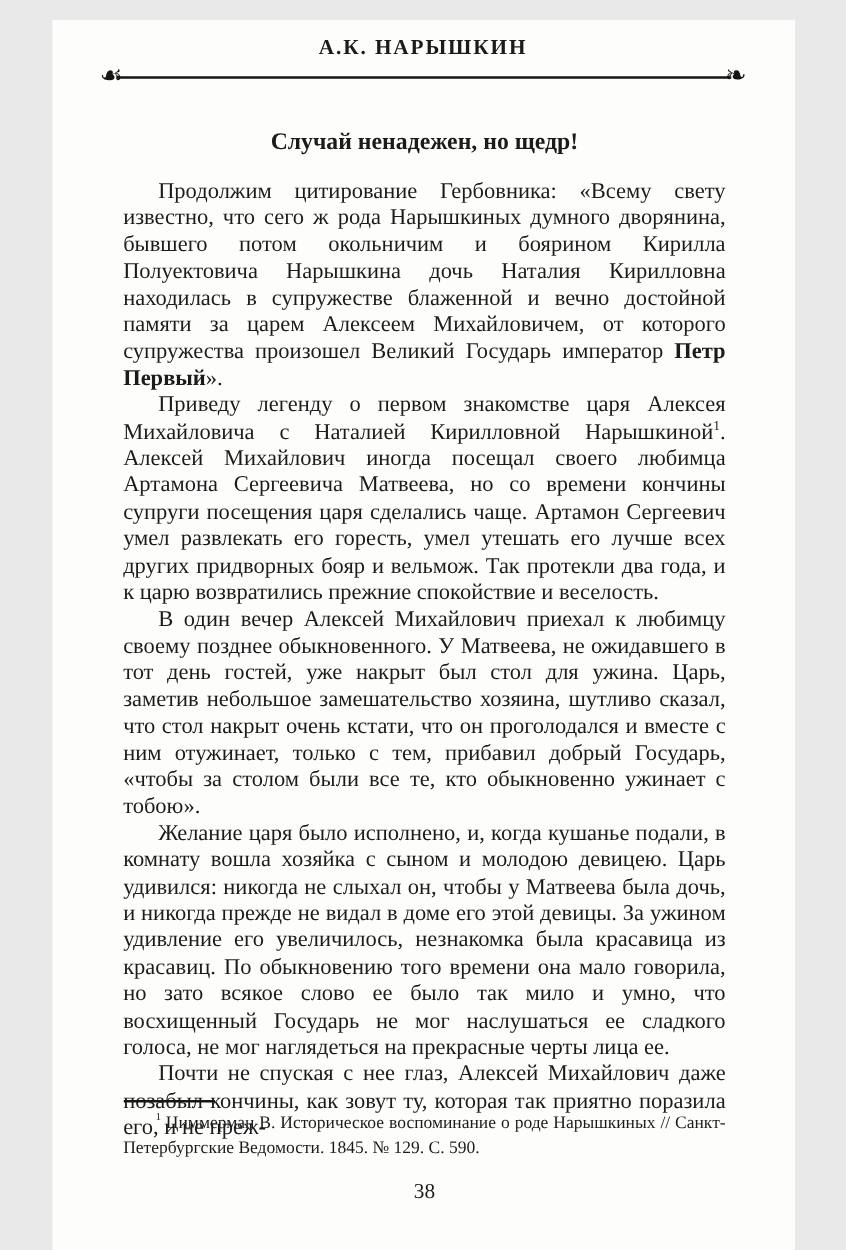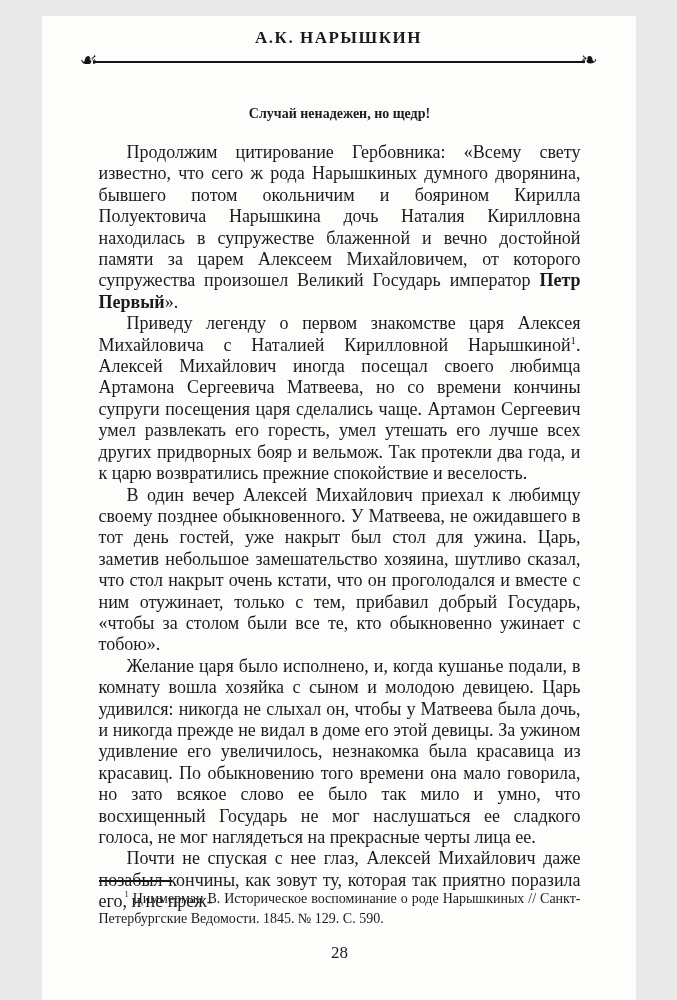--- a/index.html
+++ b/index.html
@@ -37,21 +37,21 @@
   }
   
   .main{
     margin:35px 55px 0 57px;
     font-size:18px;line-height:21.4px;
     text-align:justify;
   }
   .para{margin:0;}
   .para.indent{text-indent:28px;}
   .section-heading{
-    font-size:14px;font-weight:bold;text-align:center;
+    font-size:19px;font-weight:bold;text-align:center;
     margin:20px 0 17px 0;text-indent:0;line-height:22px;
   }
   .run-regular{font-style:normal;}
   .run-italic{}
   .run-bold-italic{font-weight:bold;}
   .run-superscript{vertical-align:super;font-size:0.6em;line-height:0;}
   
   .footer{position:absolute;left:57px;right:55px;top:864px;}
   .footnote-separator{
     width:73px;border-top:2.2px solid #161616;margin:0 0 7px 0;
@@ -84,16 +84,16 @@
       <p class="para indent"><span class="run-regular">Продолжим цитирование Гербовника: </span><span class="run-italic">«Всему свету известно, что сего ж рода Нарышкиных думного дворянина, бывшего потом окольничим и боярином Кирилла Полуектовича Нарышкина дочь Наталия Кирилловна находилась в супружестве блаженной и вечно достойной памяти за царем Алексеем Михайловичем, от которого супружества произошел Великий Государь император </span><span class="run-bold-italic">Петр Первый</span><span class="run-italic">».</span></p>
       <p class="para indent"><span class="run-regular">Приведу легенду о первом знакомстве царя Алексея Михайловича с Наталией Кирилловной Нарышкиной</span><span class="run-superscript">1</span><span class="run-regular">. Алексей Михайлович иногда посещал своего любимца Артамона Сергеевича Матвеева, но со времени кончины супруги посещения царя сделались чаще. Артамон Сергеевич умел развлекать его горесть, умел утешать его лучше всех других придворных бояр и вельмож. Так протекли два года, и к царю возвратились прежние спокойствие и веселость.</span></p>
       <p class="para indent"><span class="run-regular">В один вечер Алексей Михайлович приехал к любимцу своему позднее обыкновенного. У Матвеева, не ожидавшего в тот день гостей, уже накрыт был стол для ужина. Царь, заметив небольшое замешательство хозяина, шутливо сказал, что стол накрыт очень кстати, что он проголодался и вместе с ним отужинает, только с тем, прибавил добрый Государь, «чтобы за столом были все те, кто обыкновенно ужинает с тобою».</span></p>
       <p class="para indent"><span class="run-regular">Желание царя было исполнено, и, когда кушанье подали, в комнату вошла хозяйка с сыном и молодою девицею. Царь удивился: никогда не слыхал он, чтобы у Матвеева была дочь, и никогда прежде не видал в доме его этой девицы. За ужином удивление его увеличилось, незнакомка была красавица из красавиц. По обыкновению того времени она мало говорила, но зато всякое слово ее было так мило и умно, что восхищенный Государь не мог наслушаться ее сладкого голоса, не мог наглядеться на прекрасные черты лица ее.</span></p>
       <p class="para indent"><span class="run-regular">Почти не спуская с нее глаз, Алексей Михайлович даже позабыл кончины, как зовут ту, которая так приятно поразила его, и не преж-</span></p>
     </div>
 
   <div class="footer">
     <div class="footnote-separator"></div>
     <p class="footnote"><span class="run-superscript">1</span><span class="run-italic"> Циммерман В.</span><span class="run-regular"> Историческое воспоминание о роде Нарышкиных // Санкт-Петербургские Ведомости. 1845. № 129. С. 590.</span></p>
-    <div class="page-number">28</div>
+    <div class="page-number">38</div>
   </div>
 
 </div>
 
 </body></html>

